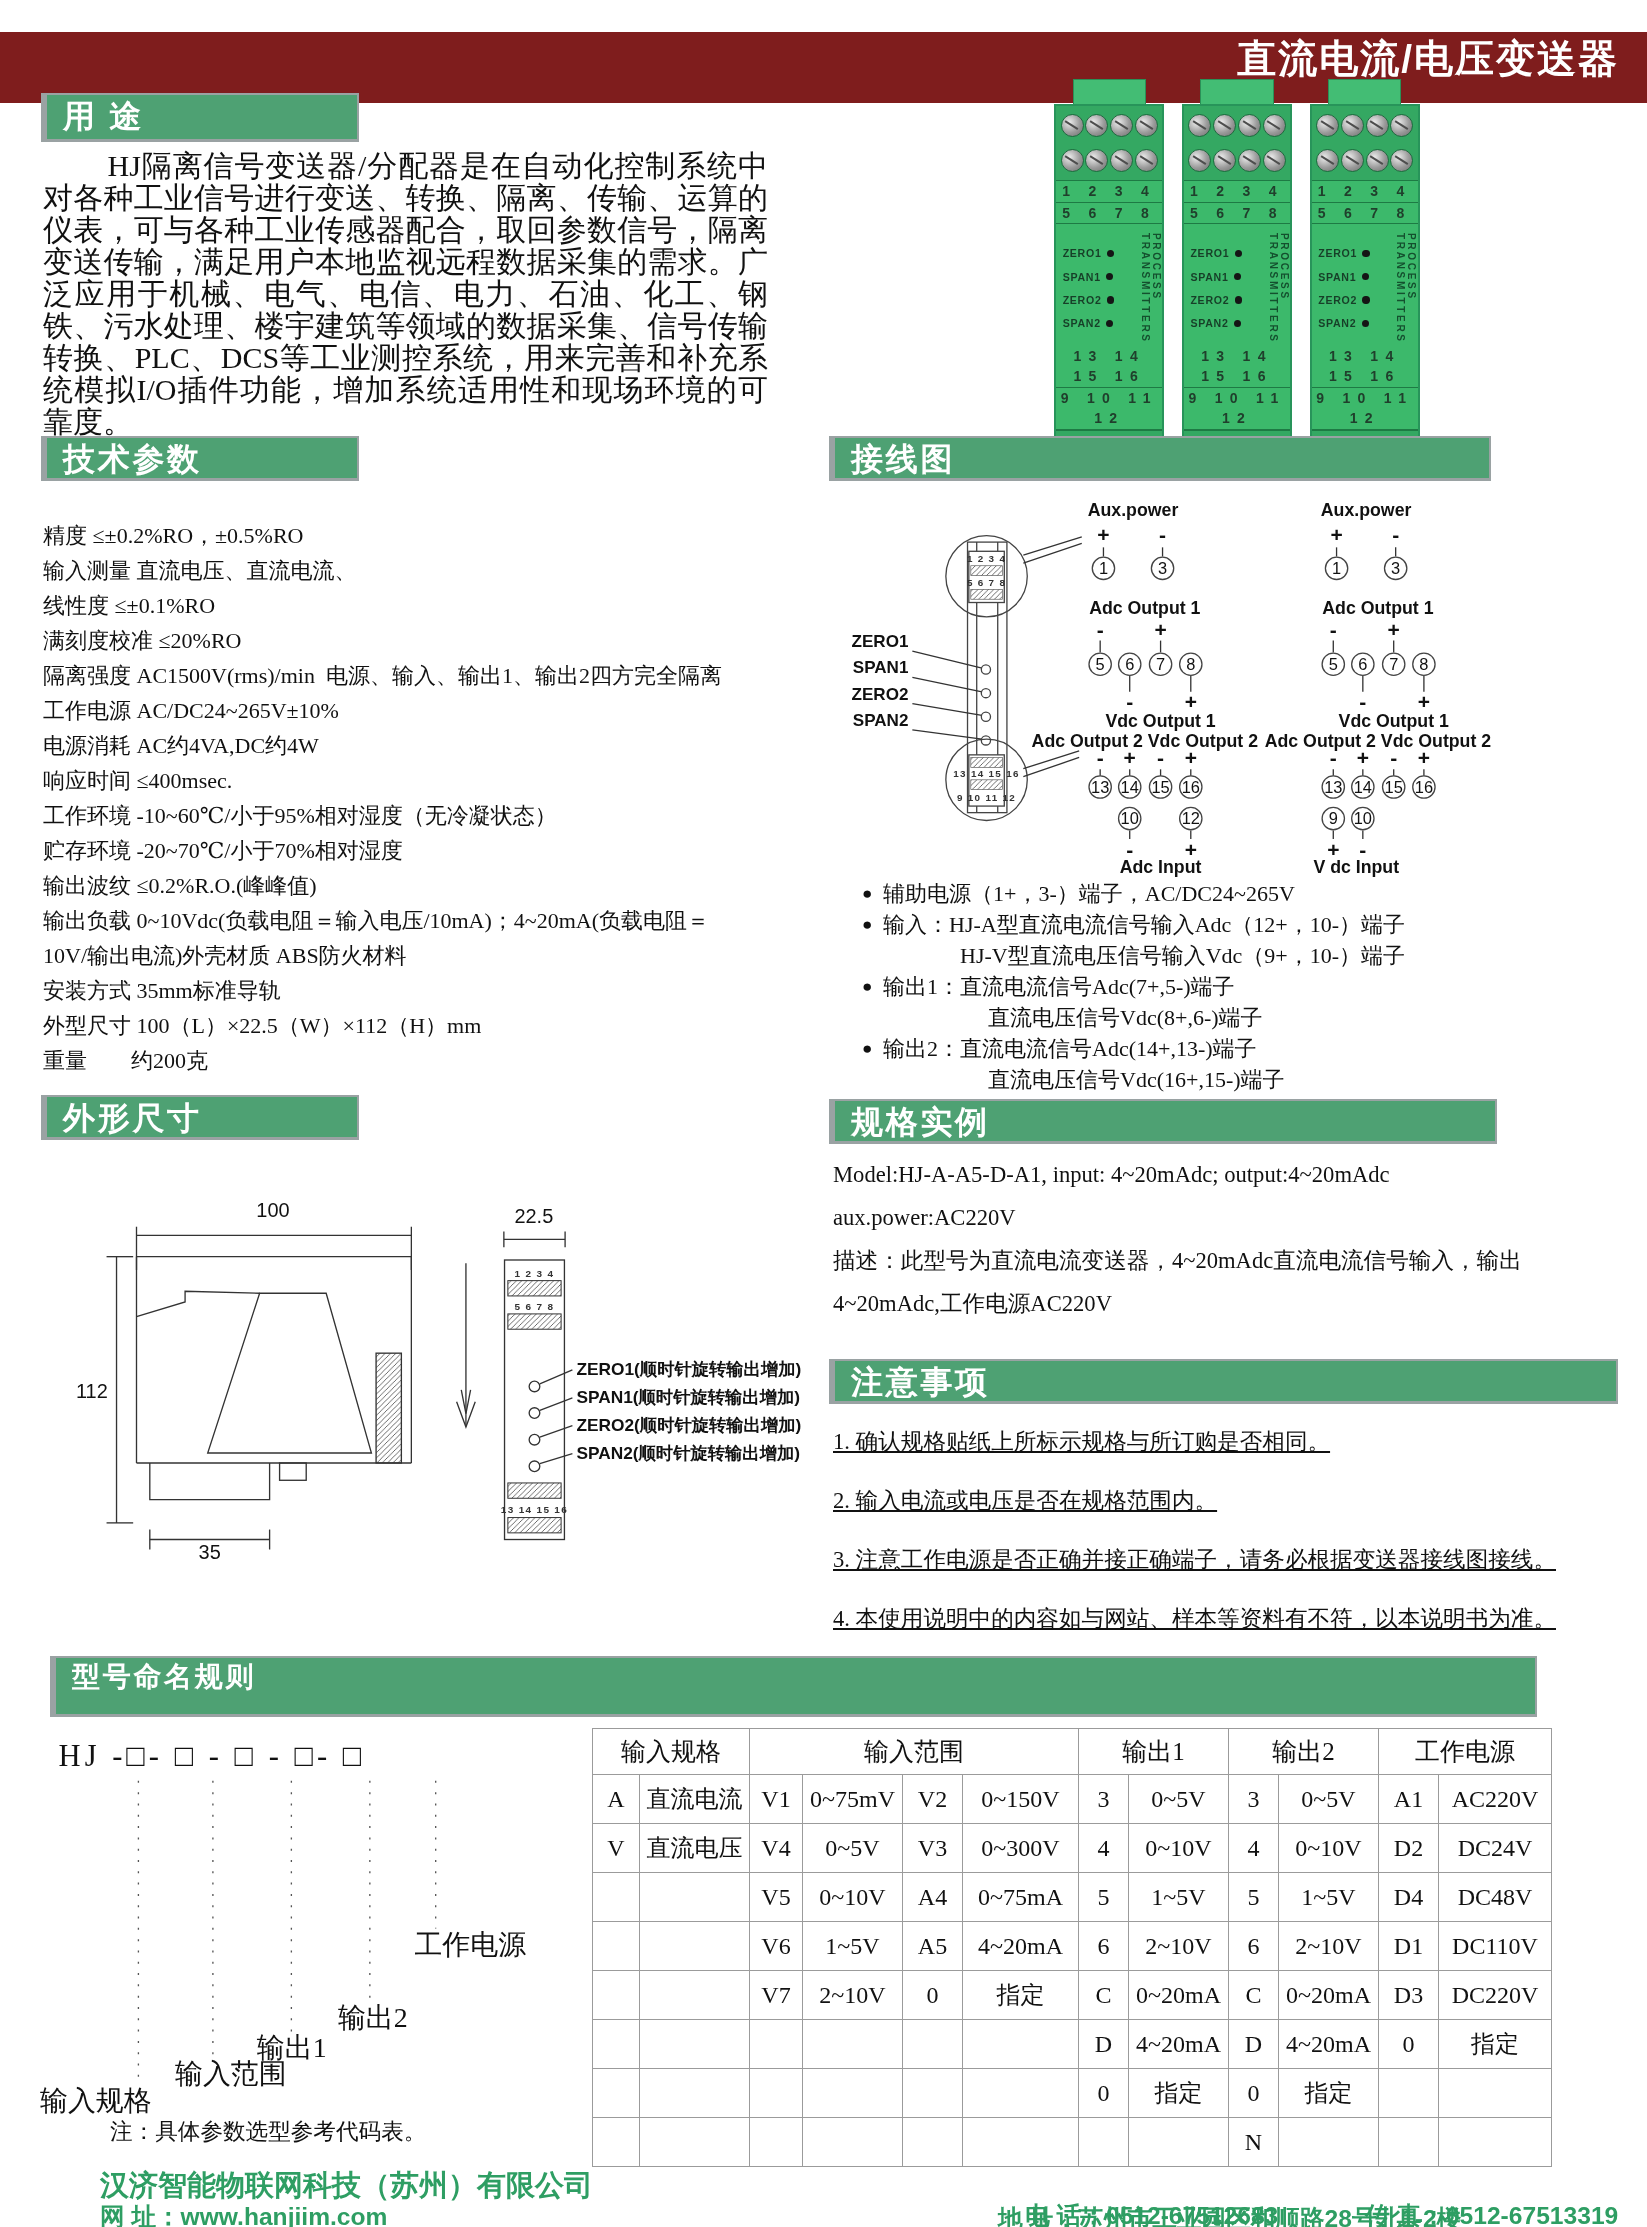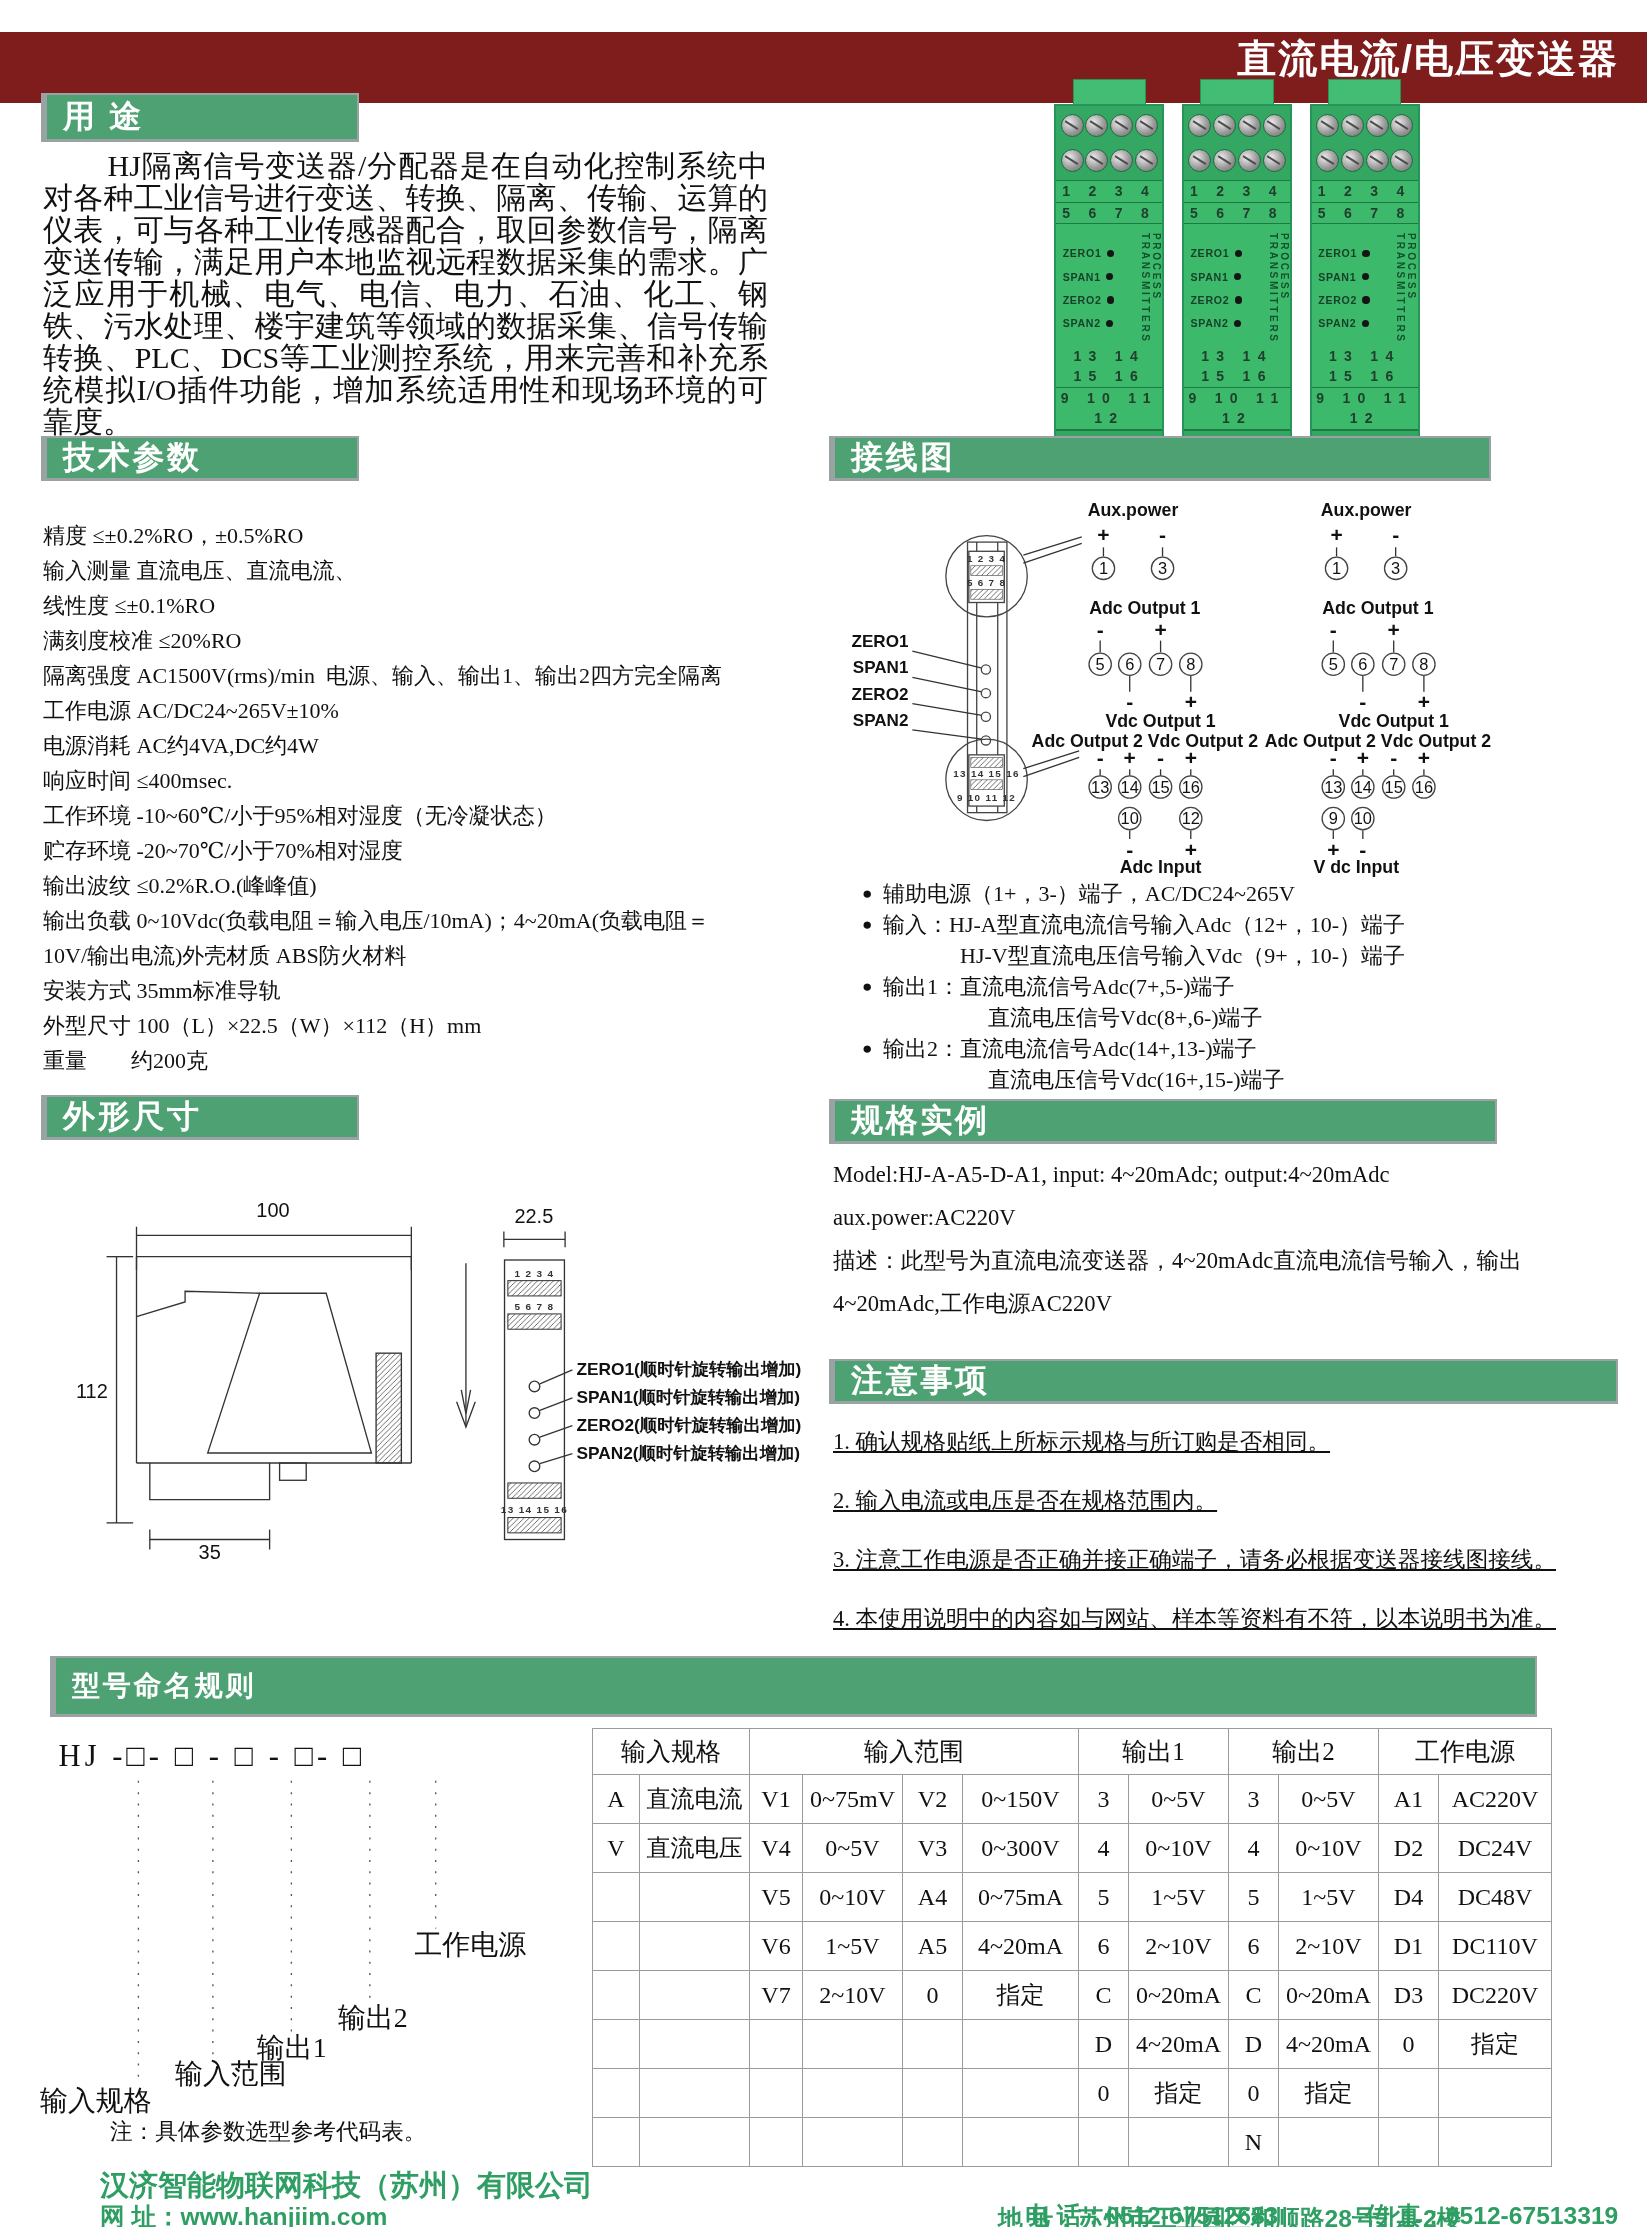--- a/index.html
+++ b/index.html
@@ -6,21 +6,21 @@
   .page{position:relative;width:1648px;height:2227px;background:#ffffff;overflow:hidden;
         font-family:"Liberation Serif","DejaVu Serif",serif;color:#111;}
   .abs{position:absolute;}
 
   
   .topbar{position:absolute;left:0;top:0;width:1648px;height:71px;background:#7f1d1d;margin-top:32px;}
   .topbar .t{position:absolute;right:29px;top:0;line-height:71px;color:#fff;
              font:bold 39px "Liberation Sans","DejaVu Sans",sans-serif;letter-spacing:2px;}
 
   
-  .sec{position:absolute;background:#4EA173;color:#fff;display:flex;align-items:center;
+  .sec{position:absolute;background:#4EA173;color:#fff;display:flex;
        padding-left:16px;box-sizing:border-box;
        font:bold 32px "Liberation Sans","DejaVu Sans",sans-serif;letter-spacing:2.7px;
        border:2px solid #9aa2a3;border-left-width:6px;border-bottom-width:3.3px;}
   .sec.small{font-size:28px;}
 
   
   .para{position:absolute;font-size:30px;line-height:32px;text-align:justify;text-indent:2.15em;}
   .techlist{position:absolute;font-size:22px;line-height:35px;margin-top:32px;}
   .techlist div{white-space:pre;}
   .speclist{position:absolute;font-size:22.6px;line-height:43px;}

